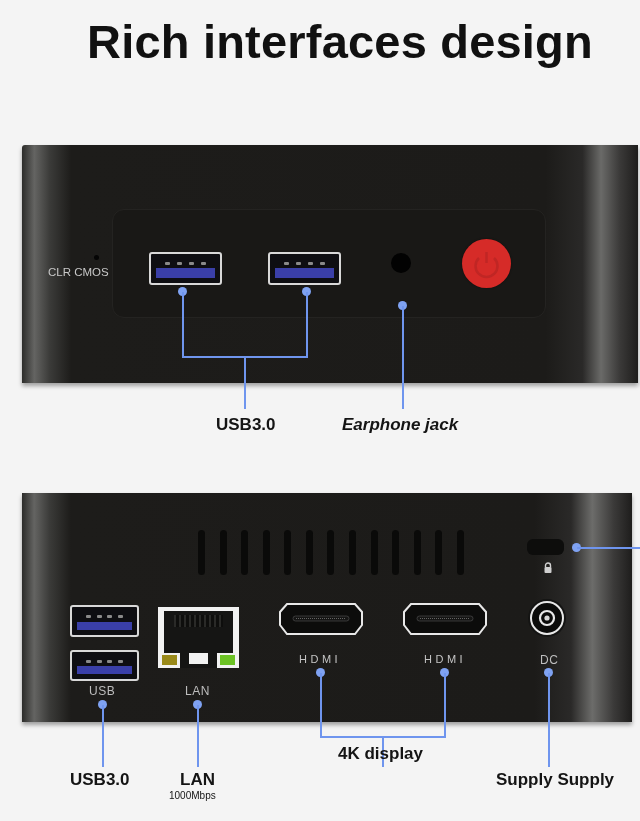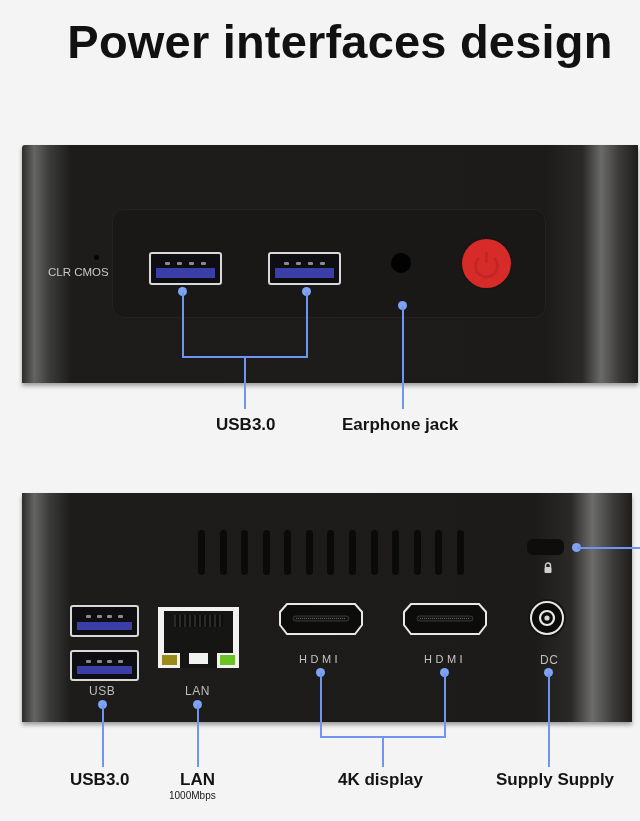--- a/index.html
+++ b/index.html
@@ -77,21 +77,21 @@
     width: 7px; height: 45px; border-radius: 4px; background: #0a0a09;
   }
 
   .hdmi {
     width: 84px; height: 32px;
   }
 </style>
 </head>
 <body>
 
-<div class="abs title">Power interfaces design</div>
+<div class="abs title">Rich interfaces design</div>
 
 <div class="abs device device-front"></div>
 
 <div class="abs" style="left:94px;top:255px;width:5px;height:5px;border-radius:50%;background:#050505;"></div>
 <div class="abs small-label" style="left:48px;top:266px;font-size:11.5px;letter-spacing:0;color:#c8c8c8;">CLR CMOS</div>
 
 <div class="abs panel"></div>
 
 <div class="abs usb" style="left:149px;top:252px;">
   <div class="pins">
@@ -126,21 +126,21 @@
 <div class="abs dot" style="left:302px;top:287px;"></div>
 <div class="abs line" style="left:182px;top:292px;width:1.5px;height:65px;"></div>
 <div class="abs line" style="left:306px;top:292px;width:1.5px;height:65px;"></div>
 <div class="abs line" style="left:182px;top:356px;width:125.5px;height:1.5px;"></div>
 <div class="abs line" style="left:244px;top:357px;width:1.5px;height:52px;"></div>
 
 <div class="abs dot" style="left:398px;top:301px;"></div>
 <div class="abs line" style="left:402px;top:306px;width:1.5px;height:103px;"></div>
 
 <div class="abs callout" style="left:216px;top:415px;">USB3.0</div>
-<div class="abs callout" style="left:342px;top:415px;">Earphone jack</div>
+<div class="abs callout" style="left:342px;top:415px;font-style:italic;">Earphone jack</div>
 
 <div class="abs device device-back"></div>
 
 <div class="abs" style="left:198px;top:530px;width:266px;height:45px;display:flex;justify-content:space-between;">
   <div class="vent"></div>
   <div class="vent"></div>
   <div class="vent"></div>
   <div class="vent"></div>
   <div class="vent"></div>
   <div class="vent"></div>
@@ -224,14 +224,14 @@
   <circle cx="20" cy="20" r="7" fill="none" stroke="#e8e8e8" stroke-width="2.2"></circle>
   <circle cx="20" cy="20" r="2.6" fill="#d8d8d8"></circle>
 </svg>
 <div class="abs small-label" style="left:540px;top:653px;font-size:12px;">DC</div>
 <div class="abs dot" style="left:544px;top:668px;"></div>
 <div class="abs line" style="left:548px;top:673px;width:1.5px;height:94px;"></div>
 
 <div class="abs callout" style="left:70px;top:770px;">USB3.0</div>
 <div class="abs callout" style="left:180px;top:770px;">LAN</div>
 <div class="abs callout-sub" style="left:169px;top:790px;">1000Mbps</div>
-<div class="abs callout" style="left:338px;top:770px;">4K display</div>
+<div class="abs callout" style="left:338px;top:744px;">4K display</div>
 <div class="abs callout" style="left:496px;top:770px;">Supply Supply</div>
 
 </body></html>

